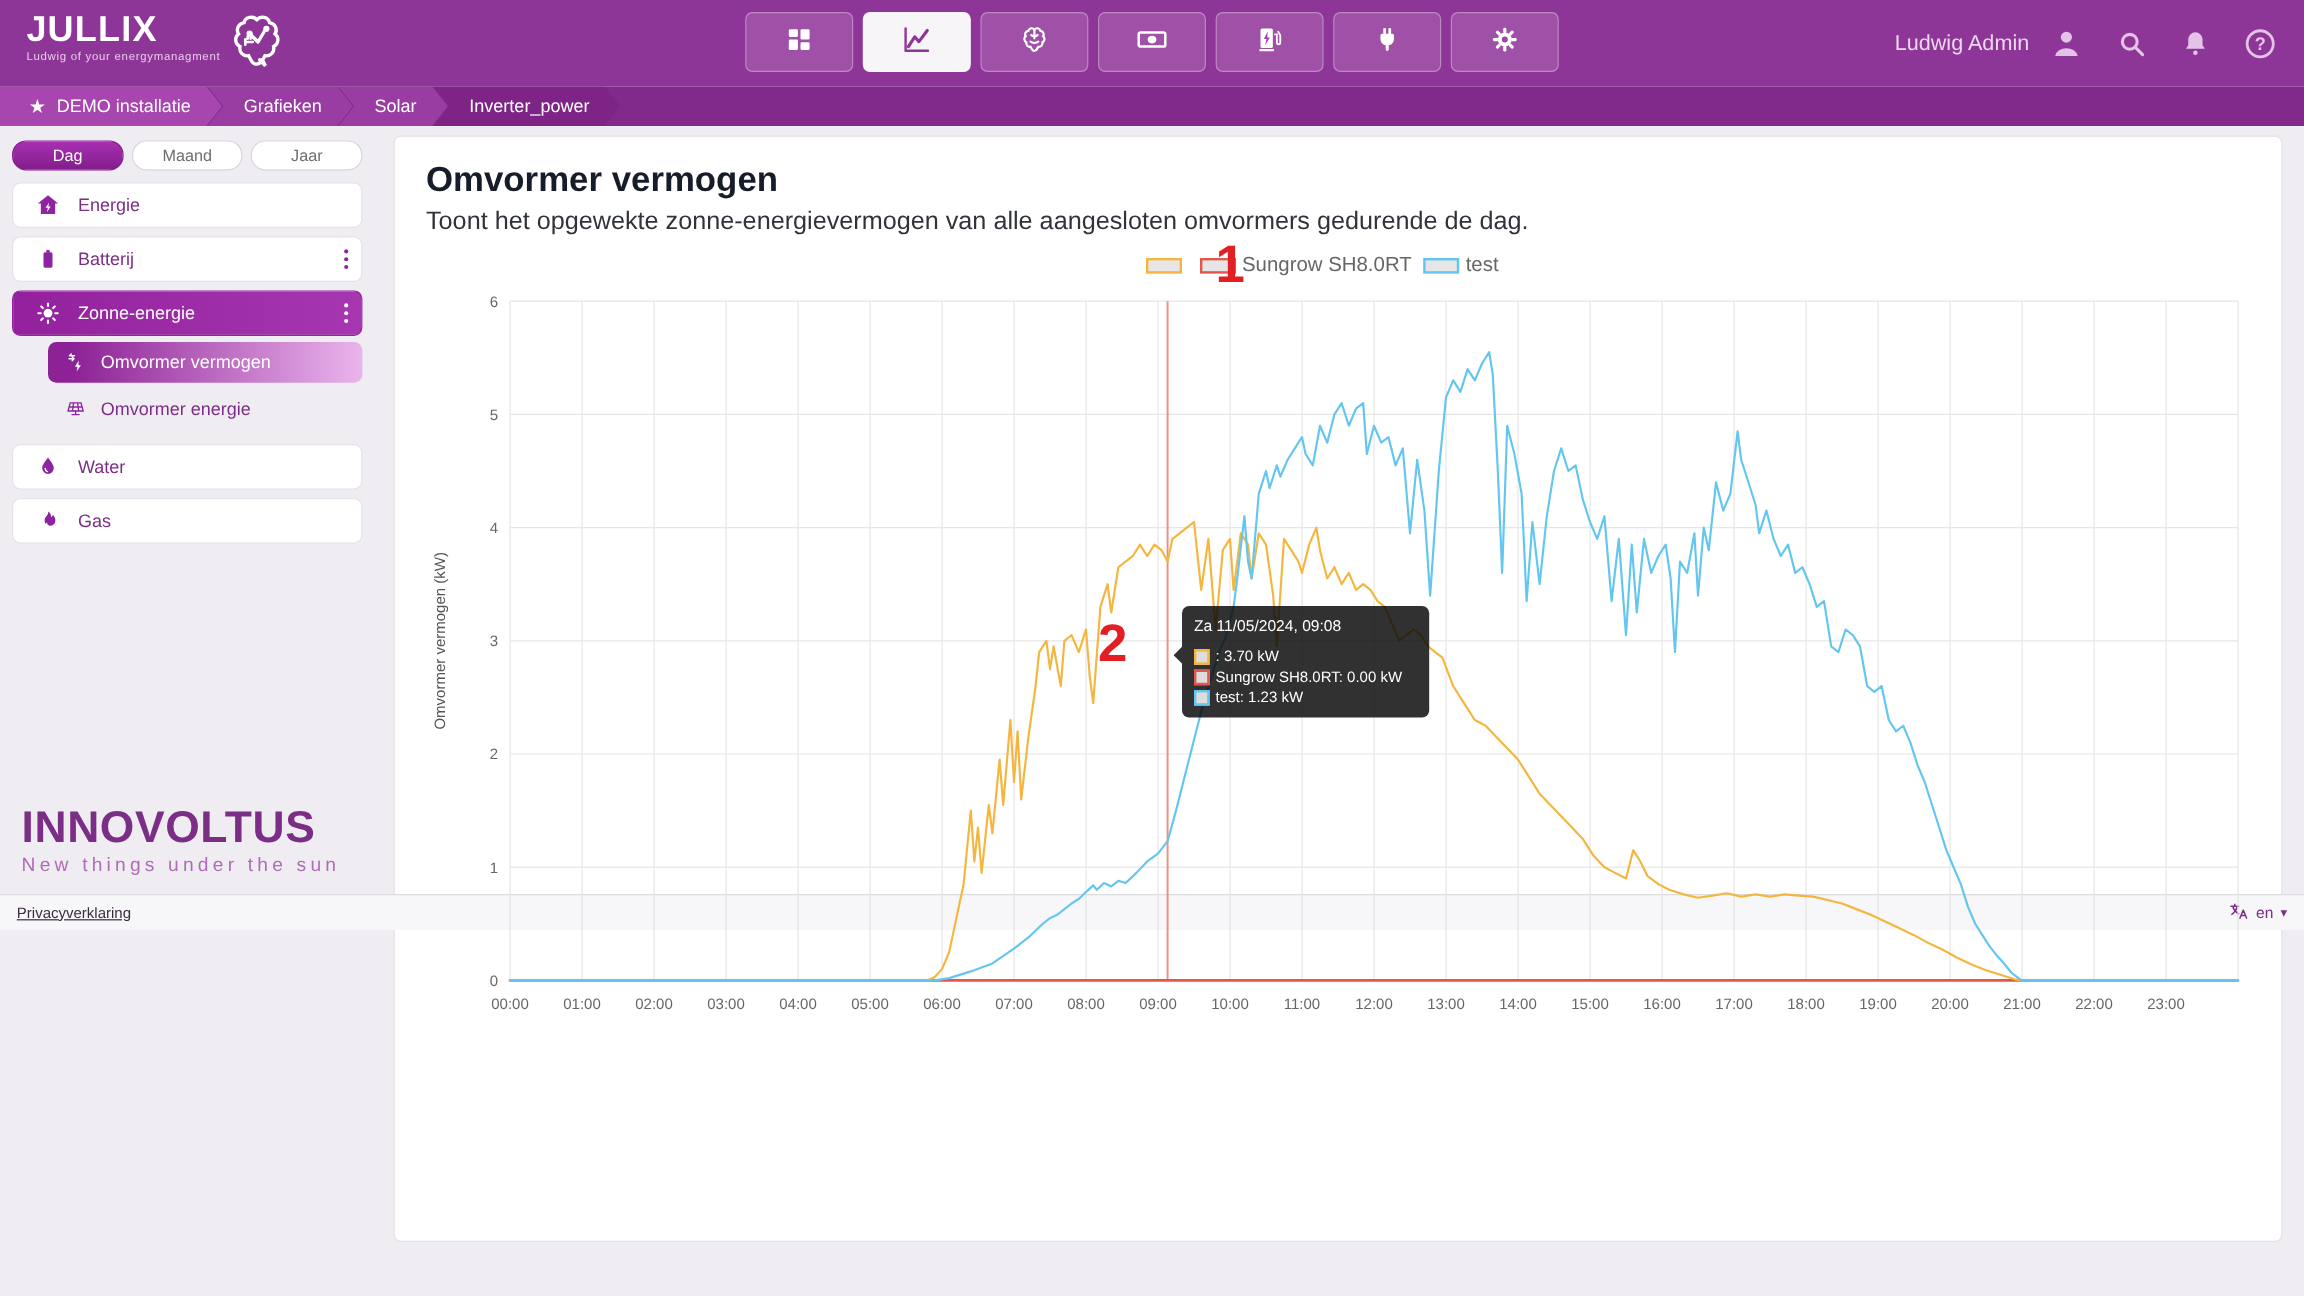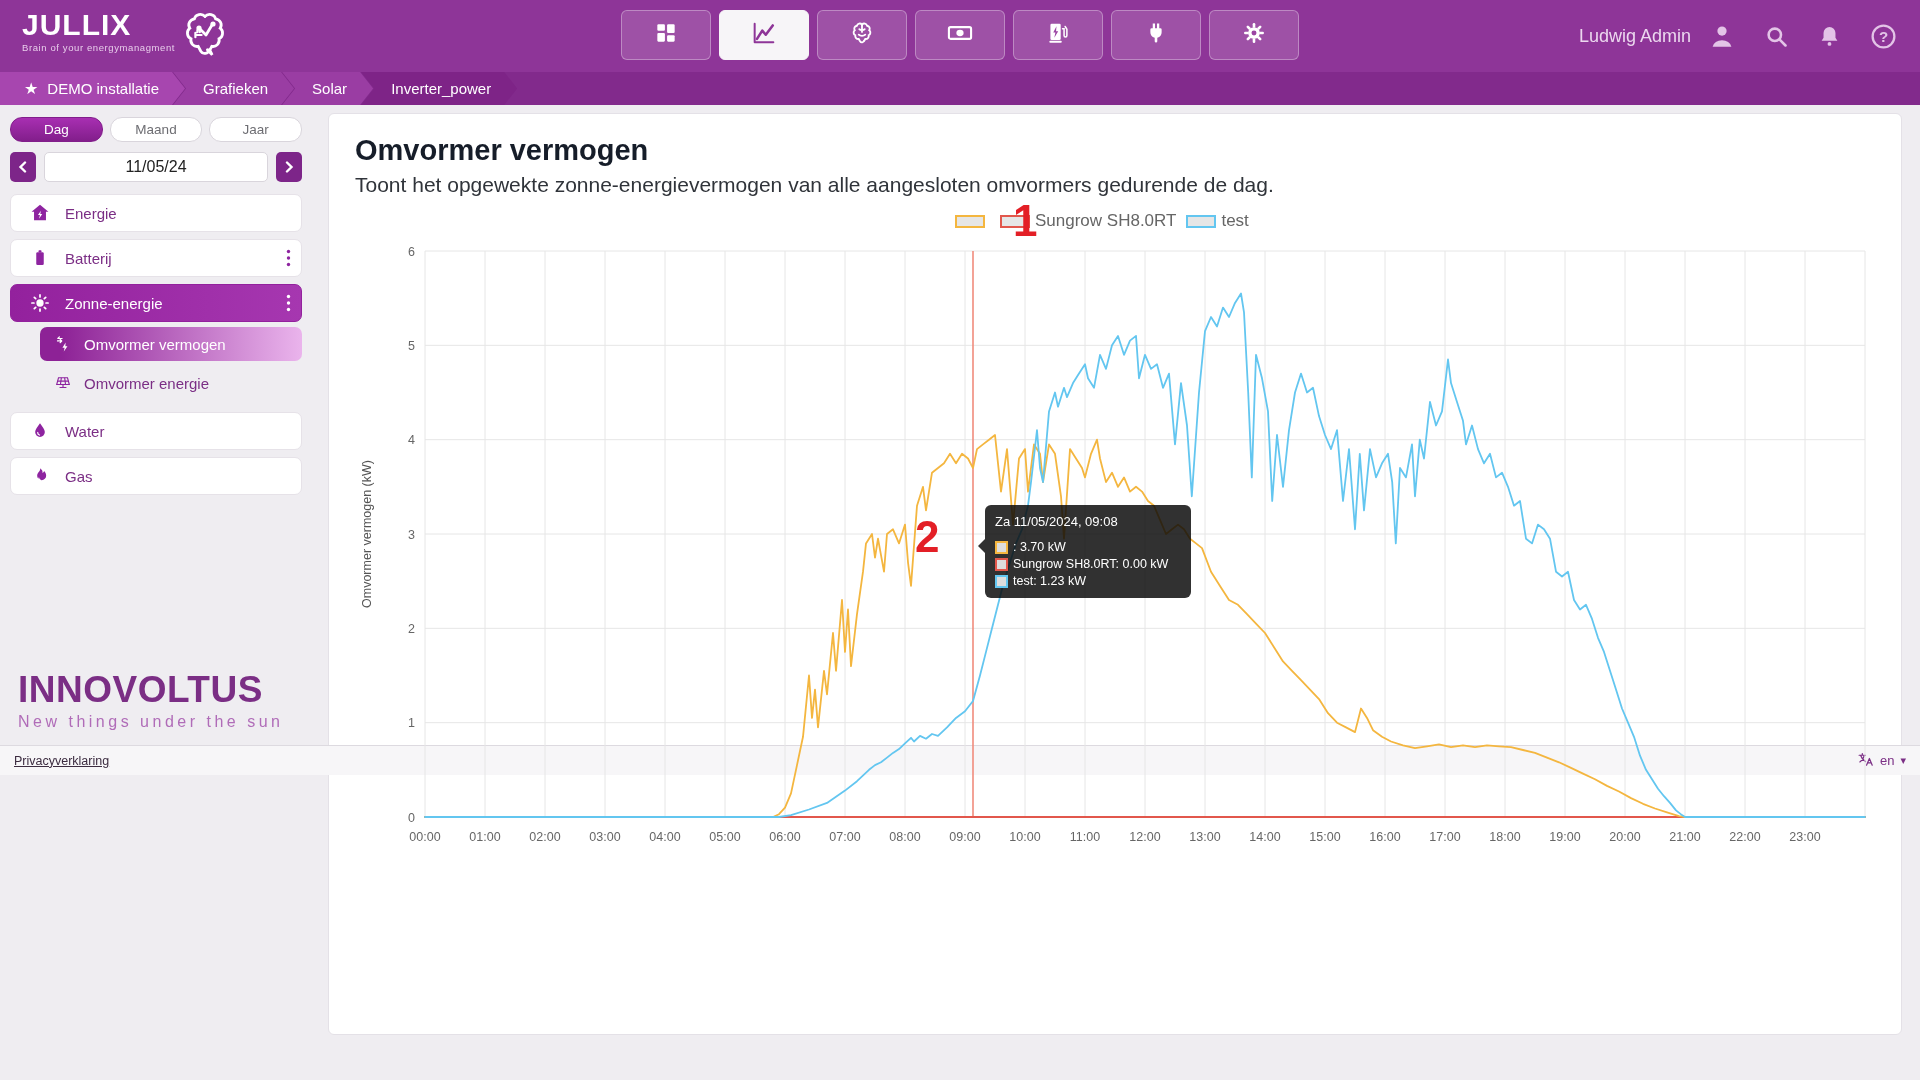--- a/index.html
+++ b/index.html
@@ -83,21 +83,21 @@
 </style>
 </head>
 <body>
 
 <div class="app">
 
   <div class="header">
     <div class="brand">
       <div class="brand-text">
         <span class="brand-title">JULLIX</span>
-        <span class="brand-sub">Brain of your energymanagment</span>
+        <span class="brand-sub">Ludwig of your energymanagment</span>
       </div>
       <span class="brand-logo">
         <svg width="56" height="48" viewBox="0 0 28 24" fill="none" stroke="#fff" stroke-width="1.4" stroke-linecap="round">
           <path d="M13,3.2c-1.6-1.8-4.8-1.1-5.3,1.2C5.3,4.8,4.2,7.3,5.4,9.1c-1.8,1.4-1.5,4.3,0.6,5.3c-0.5,2.3,1.4,4.2,3.6,3.8l1.3,2.4c1.1,1.8,3.7,1.3,4.3-0.7"></path>
           <path d="M13,3.2c1.6-1.8,4.8-1.1,5.3,1.2c2.4,0.4,3.5,2.9,2.3,4.7c1.8,1.4,1.5,4.3-0.6,5.3c0.5,2.3-1.4,4.2-3.6,3.8l-1,1.9l1.2,2.3l-2.4-2.5"></path>
           <path d="M10.5,9.5l3,3 M16.5,7.5l-3,5"></path>
           <circle cx="10" cy="9" r="1.3" fill="#fff" stroke="none"></circle>
           <circle cx="17" cy="7" r="1.3" fill="#fff" stroke="none"></circle>
           <path d="M8.2,12.5h3.1 M8.2,11.4v2.2 M9.2,11.1v-1 M10.4,11.1v-1" stroke-width="1.1"></path>
         </svg>
@@ -230,33 +230,20 @@
       <div class="ptabs">
         <div class="ptab active">
             <span>Dag</span>
           </div>
         <div class="ptab">
             <span>Maand</span>
           </div>
         <div class="ptab">
             <span>Jaar</span>
           </div>
-      </div>
-      <div class="daterow">
-        <div class="datebtn">
-          <svg width="12" height="12" viewBox="0 0 12 12" fill="none" stroke="#fff" stroke-width="2.4" stroke-linecap="round">
-              <polyline points="8,1.5 3.5,6 8,10.5"></polyline>
-            </svg>
-        </div>
-        <input class="dateinput" readonly="" value="11/05/24" style="">
-        <div class="datebtn">
-          <svg width="12" height="12" viewBox="0 0 12 12" fill="none" stroke="#fff" stroke-width="2.4" stroke-linecap="round">
-              <polyline points="4,1.5 8.5,6 4,10.5"></polyline>
-            </svg>
-        </div>
       </div>
 
       <div class="menu">
 
         <div class="mitem">
           <span class="micon">
             <svg width="22" height="22" viewBox="0 0 24 24">
               <path d="M12,3L2.8,10.5h2.7V20h13V10.5h2.7z" fill="#8e24a0"></path>
               <polygon points="13,9.5 9.8,14.3 11.9,14.3 11,18.3 14.4,13.2 12.3,13.2" fill="#fff"></polygon>
             </svg>

